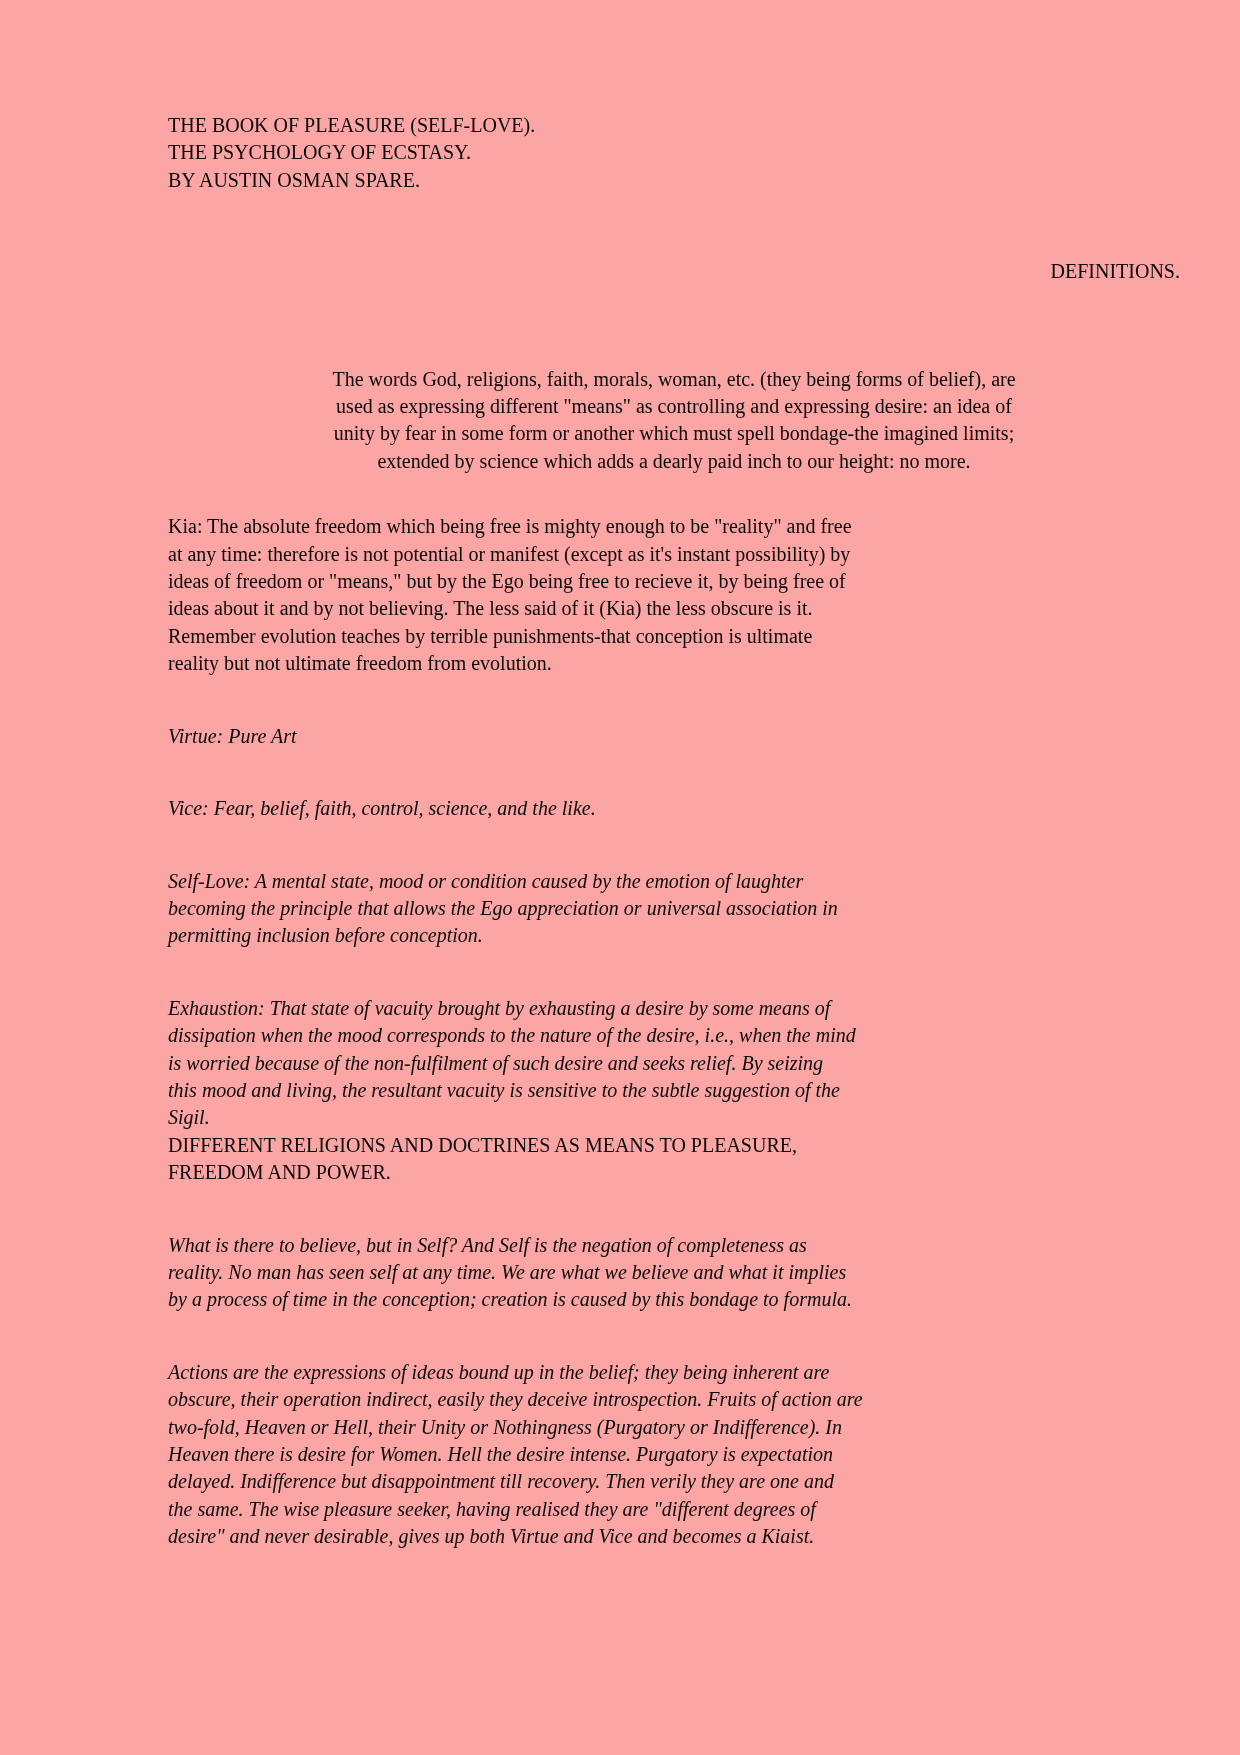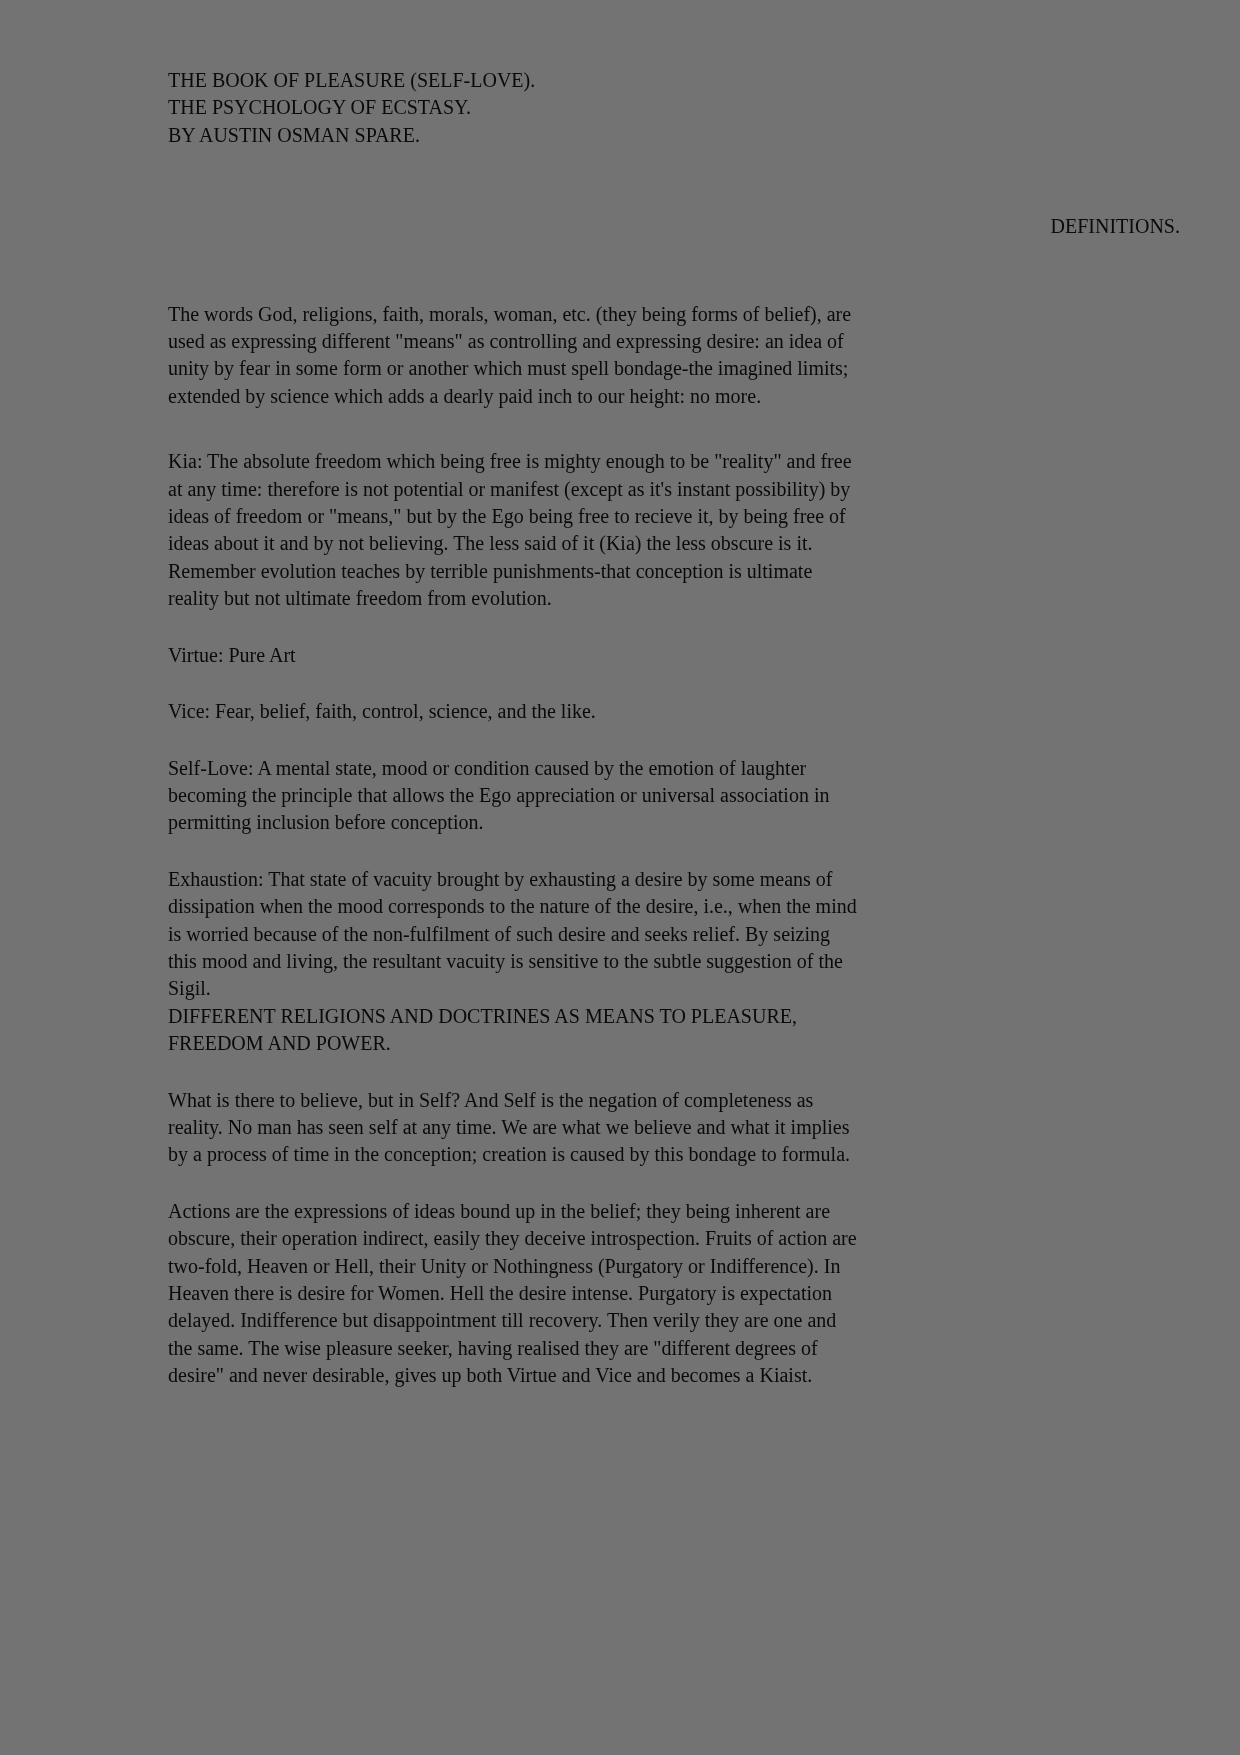--- a/index.html
+++ b/index.html
@@ -11,34 +11,34 @@
     width: 1240px;
     height: 1755px;
     overflow: hidden;
     font-family: "Liberation Serif", "DejaVu Serif", serif;
     color: #0a0a0a;
   }
   .page {
     box-sizing: border-box;
     width: 1240px;
     height: 1755px;
-    padding: 67px 60px 0 168px;
-    background: #737373;
+    padding: 112px 60px 0 168px;
+    background: #fca5a5;
   }
   .txt {
     font-size: 20px;
     line-height: 27.4px;
     white-space: pre;        
     margin: 0;
     font-weight: normal;
   }
   .title-block   { margin: 0; }
   .h-definitions { margin-top: 64px; text-align: right; }
-  .p-intro       { margin-top: 60px; }
-  .p-std         { margin-top: 29px; }
+  .p-intro       { margin-top: 80px; text-align: center; }
+  .p-std         { margin-top: 45px; font-style: italic; }
   .p-kia         { margin-top: 38px; }
   .h-religions   { }
 </style>
 </head>
 <body>
 
 <div class="page">
 
   <div class="txt title-block">THE BOOK OF PLEASURE (SELF-LOVE).
 THE PSYCHOLOGY OF ECSTASY.

